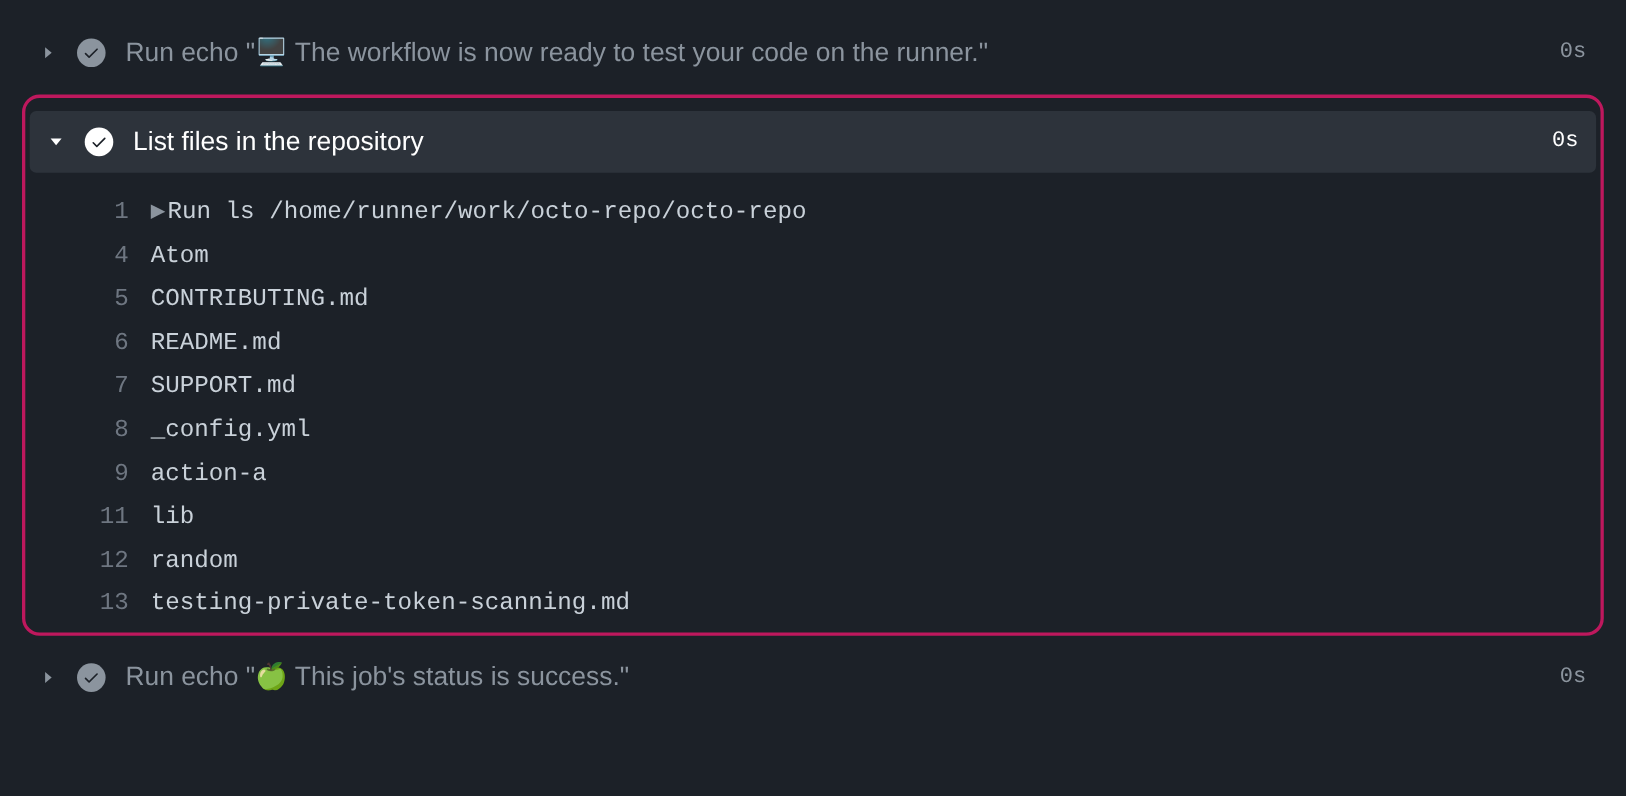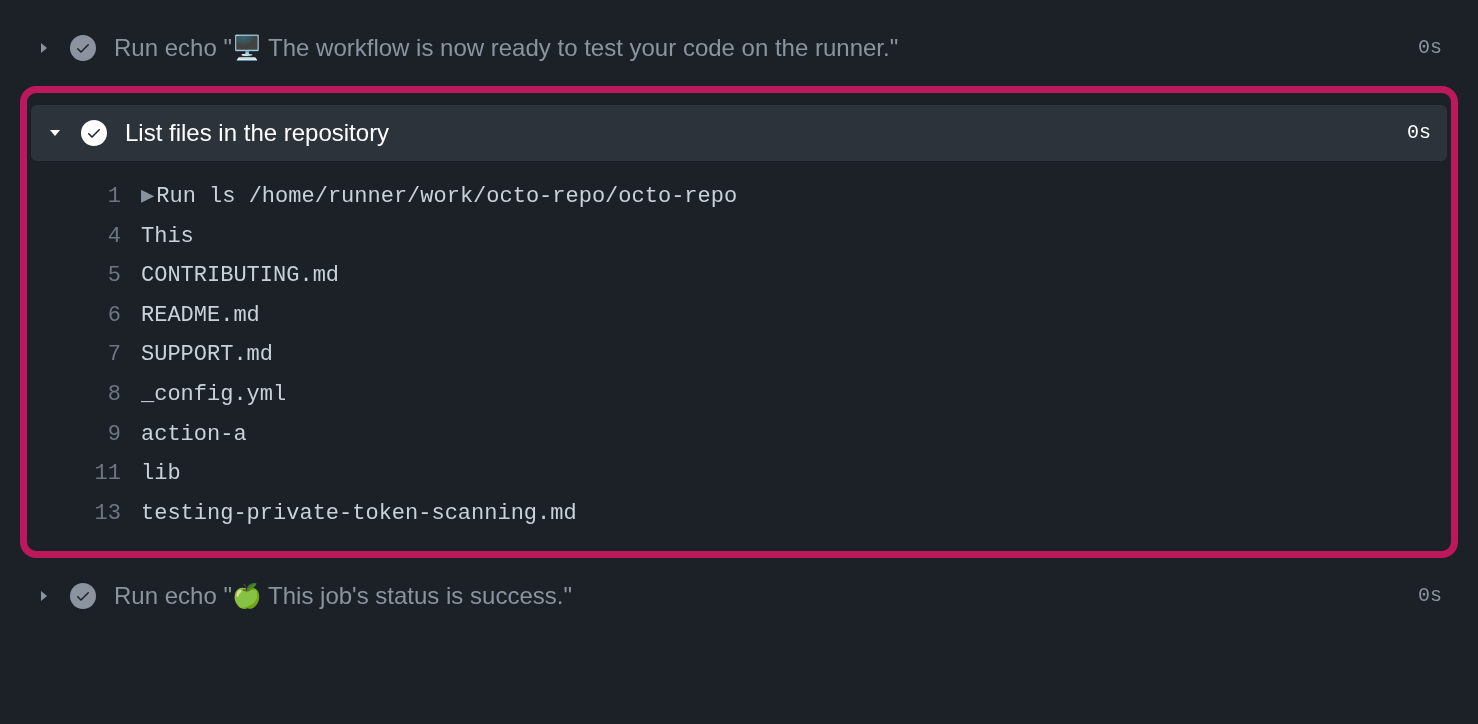--- a/index.html
+++ b/index.html
@@ -71,23 +71,23 @@
     }
     .step-duration {
       color: #8b949e;
       font-family: "SFMono-Regular", Consolas, "Liberation Mono", Menlo, monospace;
       font-size: 20px;
     }
     .step-row.expanded .step-duration {
       color: #ffffff;
     }
     .highlight-box {
-      border: 7px solid #be185d;
+      border: 3px solid #be185d;
       border-radius: 16px;
-      padding: 12px 4px 18px 4px;
+      padding: 12px 4px 6px 4px;
       margin: 6px 0;
     }
     .log-output {
       font-family: "SFMono-Regular", Consolas, "Liberation Mono", Menlo, monospace;
       font-size: 22px;
       padding-top: 16px;
       padding-left: 40px;
     }
     .log-line {
       display: flex;
@@ -152,21 +152,21 @@
       <span class="step-duration">0s</span>
     </div>
 
     <div class="log-output">
       <div class="log-line">
         <span class="line-number">1</span>
         <span class="line-content"><span class="triangle">▶</span><span>Run ls /home/runner/work/octo-repo/octo-repo</span></span>
       </div>
       <div class="log-line">
         <span class="line-number">4</span>
-        <span class="line-content">This</span>
+        <span class="line-content">Atom</span>
       </div>
       <div class="log-line">
         <span class="line-number">5</span>
         <span class="line-content">CONTRIBUTING.md</span>
       </div>
       <div class="log-line">
         <span class="line-number">6</span>
         <span class="line-content">README.md</span>
       </div>
       <div class="log-line">
@@ -177,20 +177,24 @@
         <span class="line-number">8</span>
         <span class="line-content">_config.yml</span>
       </div>
       <div class="log-line">
         <span class="line-number">9</span>
         <span class="line-content">action-a</span>
       </div>
       <div class="log-line">
         <span class="line-number">11</span>
         <span class="line-content">lib</span>
+      </div>
+      <div class="log-line">
+        <span class="line-number">12</span>
+        <span class="line-content">random</span>
       </div>
       <div class="log-line">
         <span class="line-number">13</span>
         <span class="line-content">testing-private-token-scanning.md</span>
       </div>
     </div>
   </div>
 
   <div class="step-row collapsed">
     <span class="chevron-icon">

